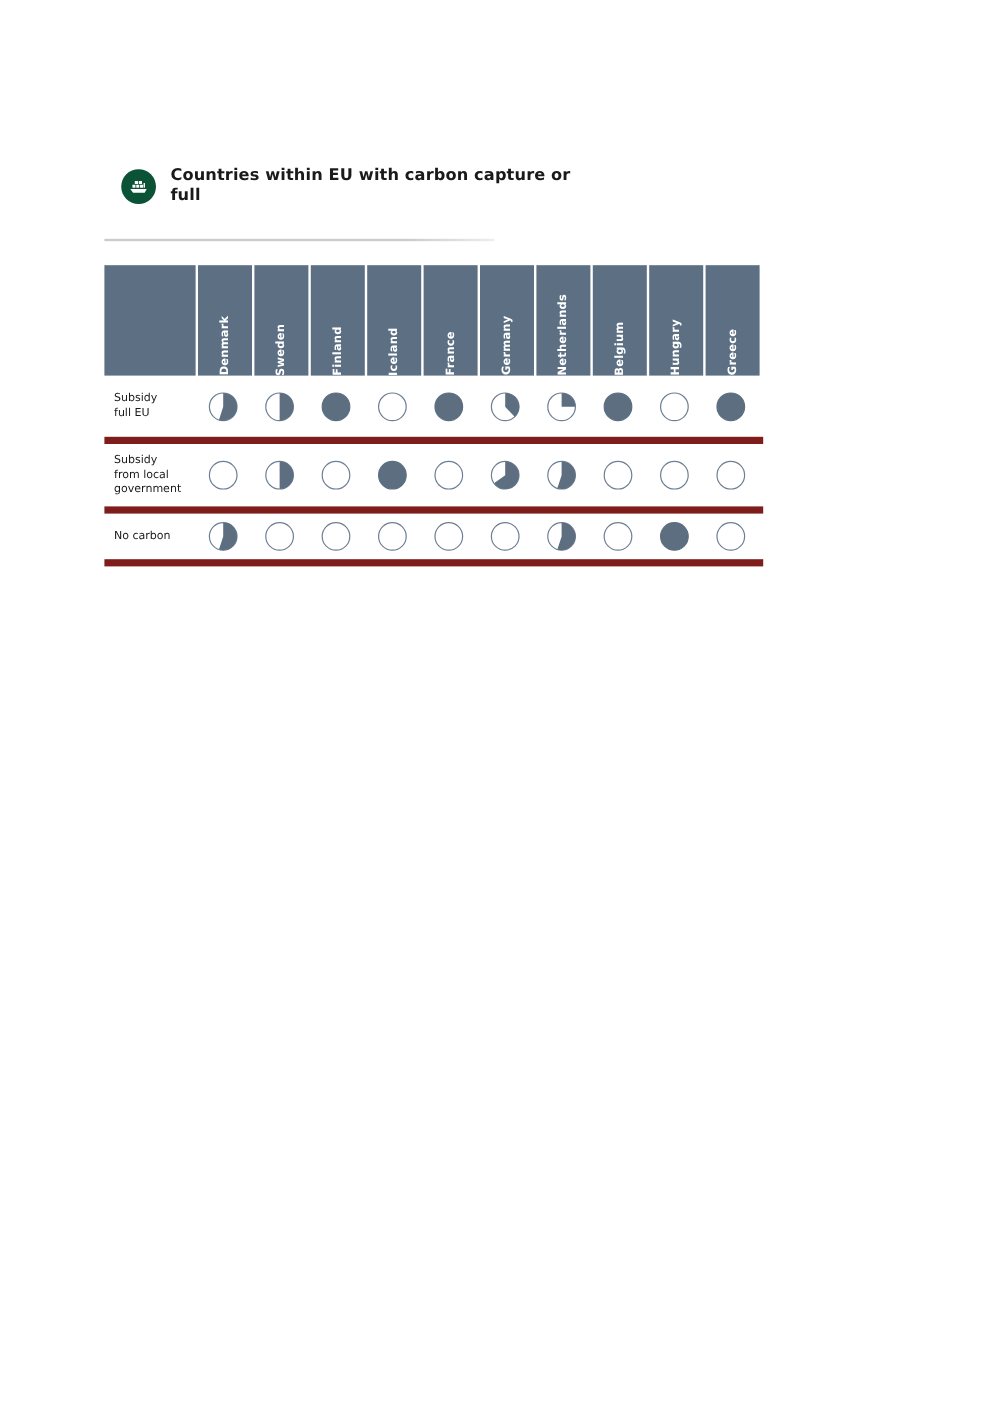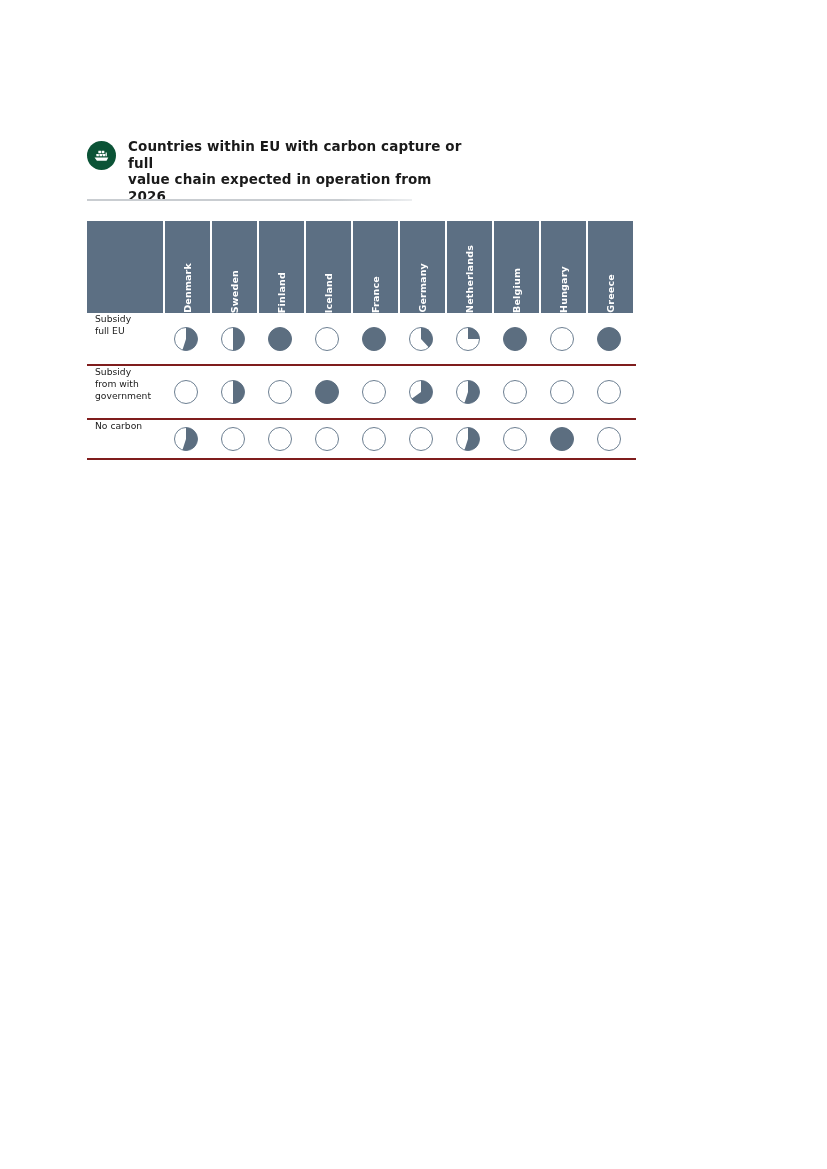--- a/index.html
+++ b/index.html
@@ -6,21 +6,21 @@
   body{
     width:827px;height:1169px;
     background:#ffffff;
     font-family:"DejaVu Sans", sans-serif;
     -webkit-font-smoothing:antialiased;
   }
   .page{position:relative;width:827px;height:1169px;}
 
   
   .head{
-    position:absolute;left:87px;top:138px;width:560px;
+    position:absolute;left:101px;top:138px;width:560px;
   }
   .head-row{display:flex;align-items:flex-start;gap:12px;}
   .badge{
     width:29px;height:29px;border-radius:50%;
     background:#0b5336;flex:0 0 29px;
     display:flex;align-items:center;justify-content:center;
     margin-top:3px;
   }
   .badge svg{display:block;}
   .title{
@@ -57,21 +57,22 @@
     transform:rotate(180deg);
     color:#ffffff;font-size:9.5px;font-weight:bold;
     letter-spacing:.2px;
     padding-bottom:7px;
     white-space:nowrap;
     line-height:45px;
   }
 
   .trow{
     display:flex;
-    border-bottom:2px solid #7f1d1d;
+    border-bottom:6px solid #7f1d1d;
+    align-items:center;
   }
   .trow.r1{height:51px;}
   .trow.r2{height:52px;}
   .trow.r3{height:38px;}
 
   .td-first{
     width:76px;flex:0 0 76px;
     font-size:9.2px;color:#1a1a1a;
     line-height:12.2px;
     padding-left:8px;box-sizing:border-box;
@@ -99,21 +100,20 @@
             <rect x="5.5" y="10" width="3.2" height="3.1" rx="0.3"></rect>
             <rect x="9.5" y="10" width="3.2" height="3.1" rx="0.3"></rect>
             <rect x="13.5" y="10" width="3.2" height="3.1" rx="0.3"></rect>
             <rect x="17.2" y="8.3" width="1.5" height="4.8" rx="0.3"></rect>
             <path d="M3.2 14.4 H20.6 L18.4 18.6 H6.2 Z"></path>
           </g>
         </svg>
       </div>
       <div class="title">
         <span>Countries within EU with carbon capture or full</span>
-        <span class="l2">value chain expected in operation from 2026</span>
       </div>
     </div>
   </div>
   <div class="rule"></div>
 
   <div class="table">
     <div class="thead">
       <div class="th th-first"></div>
 
     <div class="th th-col">
@@ -224,21 +224,21 @@
         </div>
         <div class="td">
           <svg width="26" height="26" viewBox="0 0 26 26" class="pie">
             <circle cx="13" cy="13" r="11.5" fill="#5c6e80" stroke="#5c6e80" stroke-width="1"></circle>
           </svg>
         </div>
       </div>
       <div class="trow r2">
         <div class="td-first">
           <div>Subsidy</div>
-          <div>from with</div>
+          <div>from local</div>
           <div>government</div>
         </div>
         <div class="td">
           <svg width="26" height="26" viewBox="0 0 26 26" class="pie">
             <circle cx="13" cy="13" r="11.5" fill="#ffffff" stroke="#6d7f92" stroke-width="1"></circle>
           </svg>
         </div>
         <div class="td">
           <svg width="26" height="26" viewBox="0 0 26 26" class="pie">
             <circle cx="13" cy="13" r="11.5" fill="#ffffff" stroke="#6d7f92" stroke-width="1"></circle>

